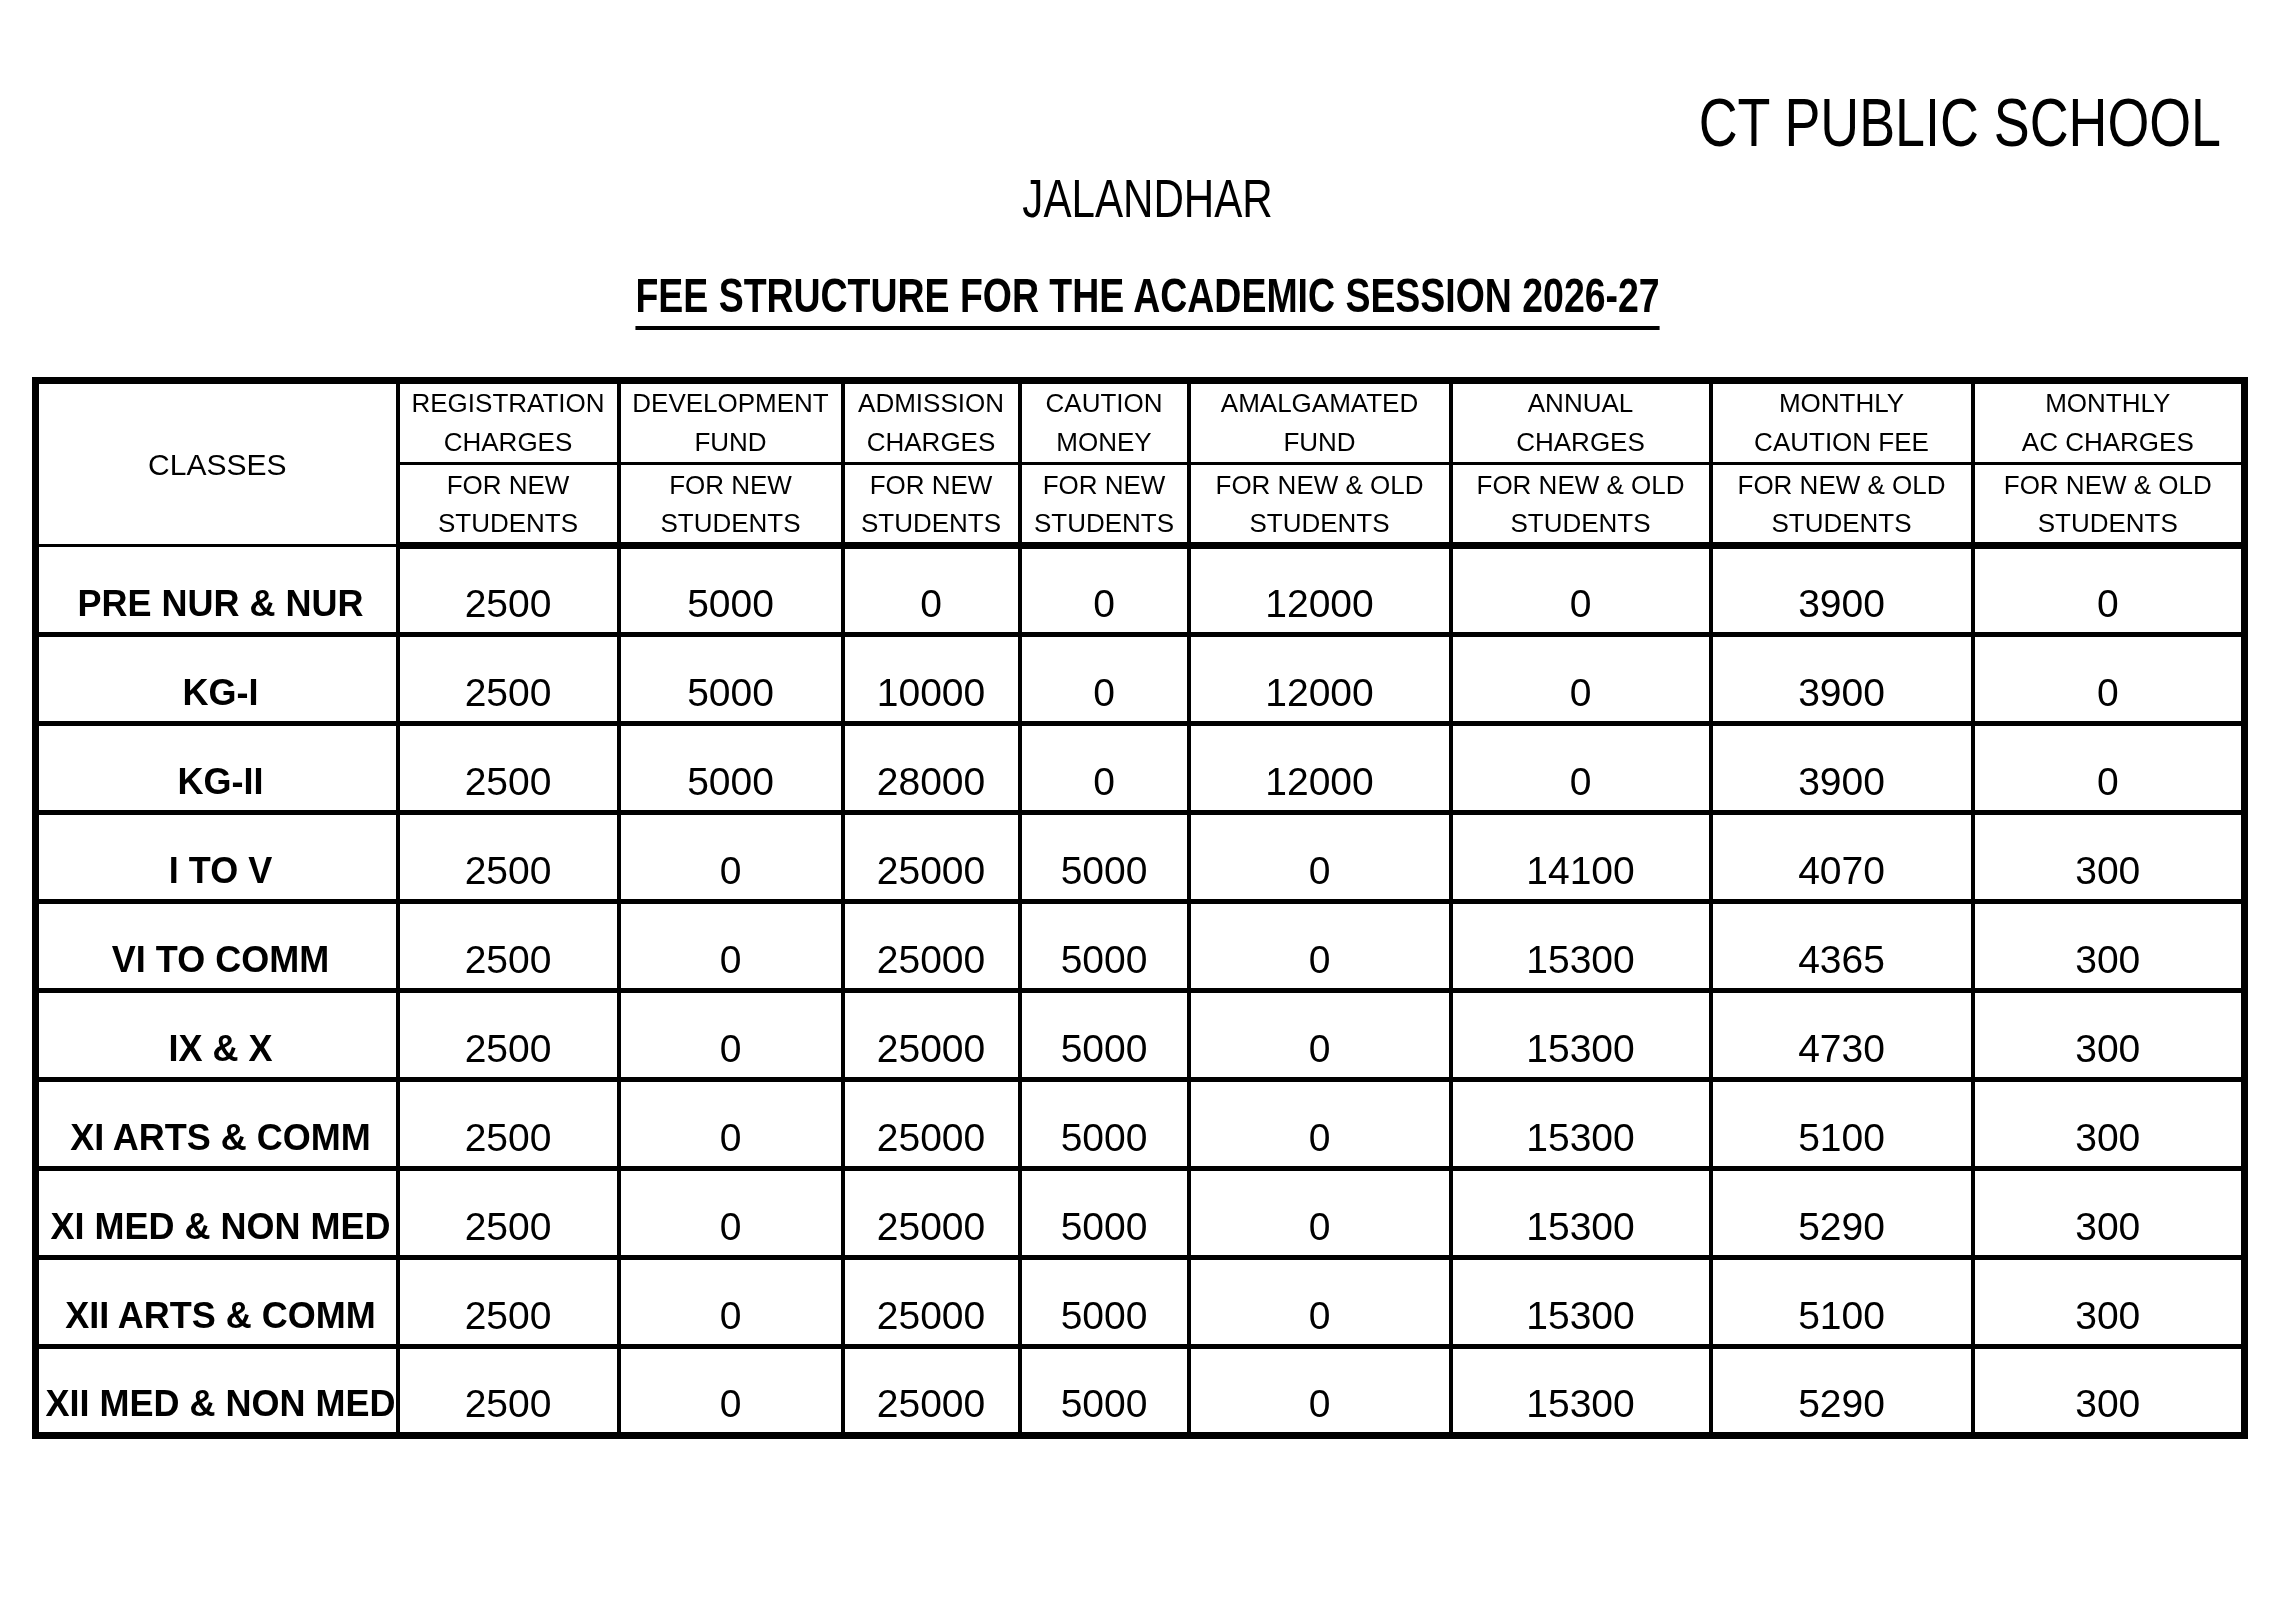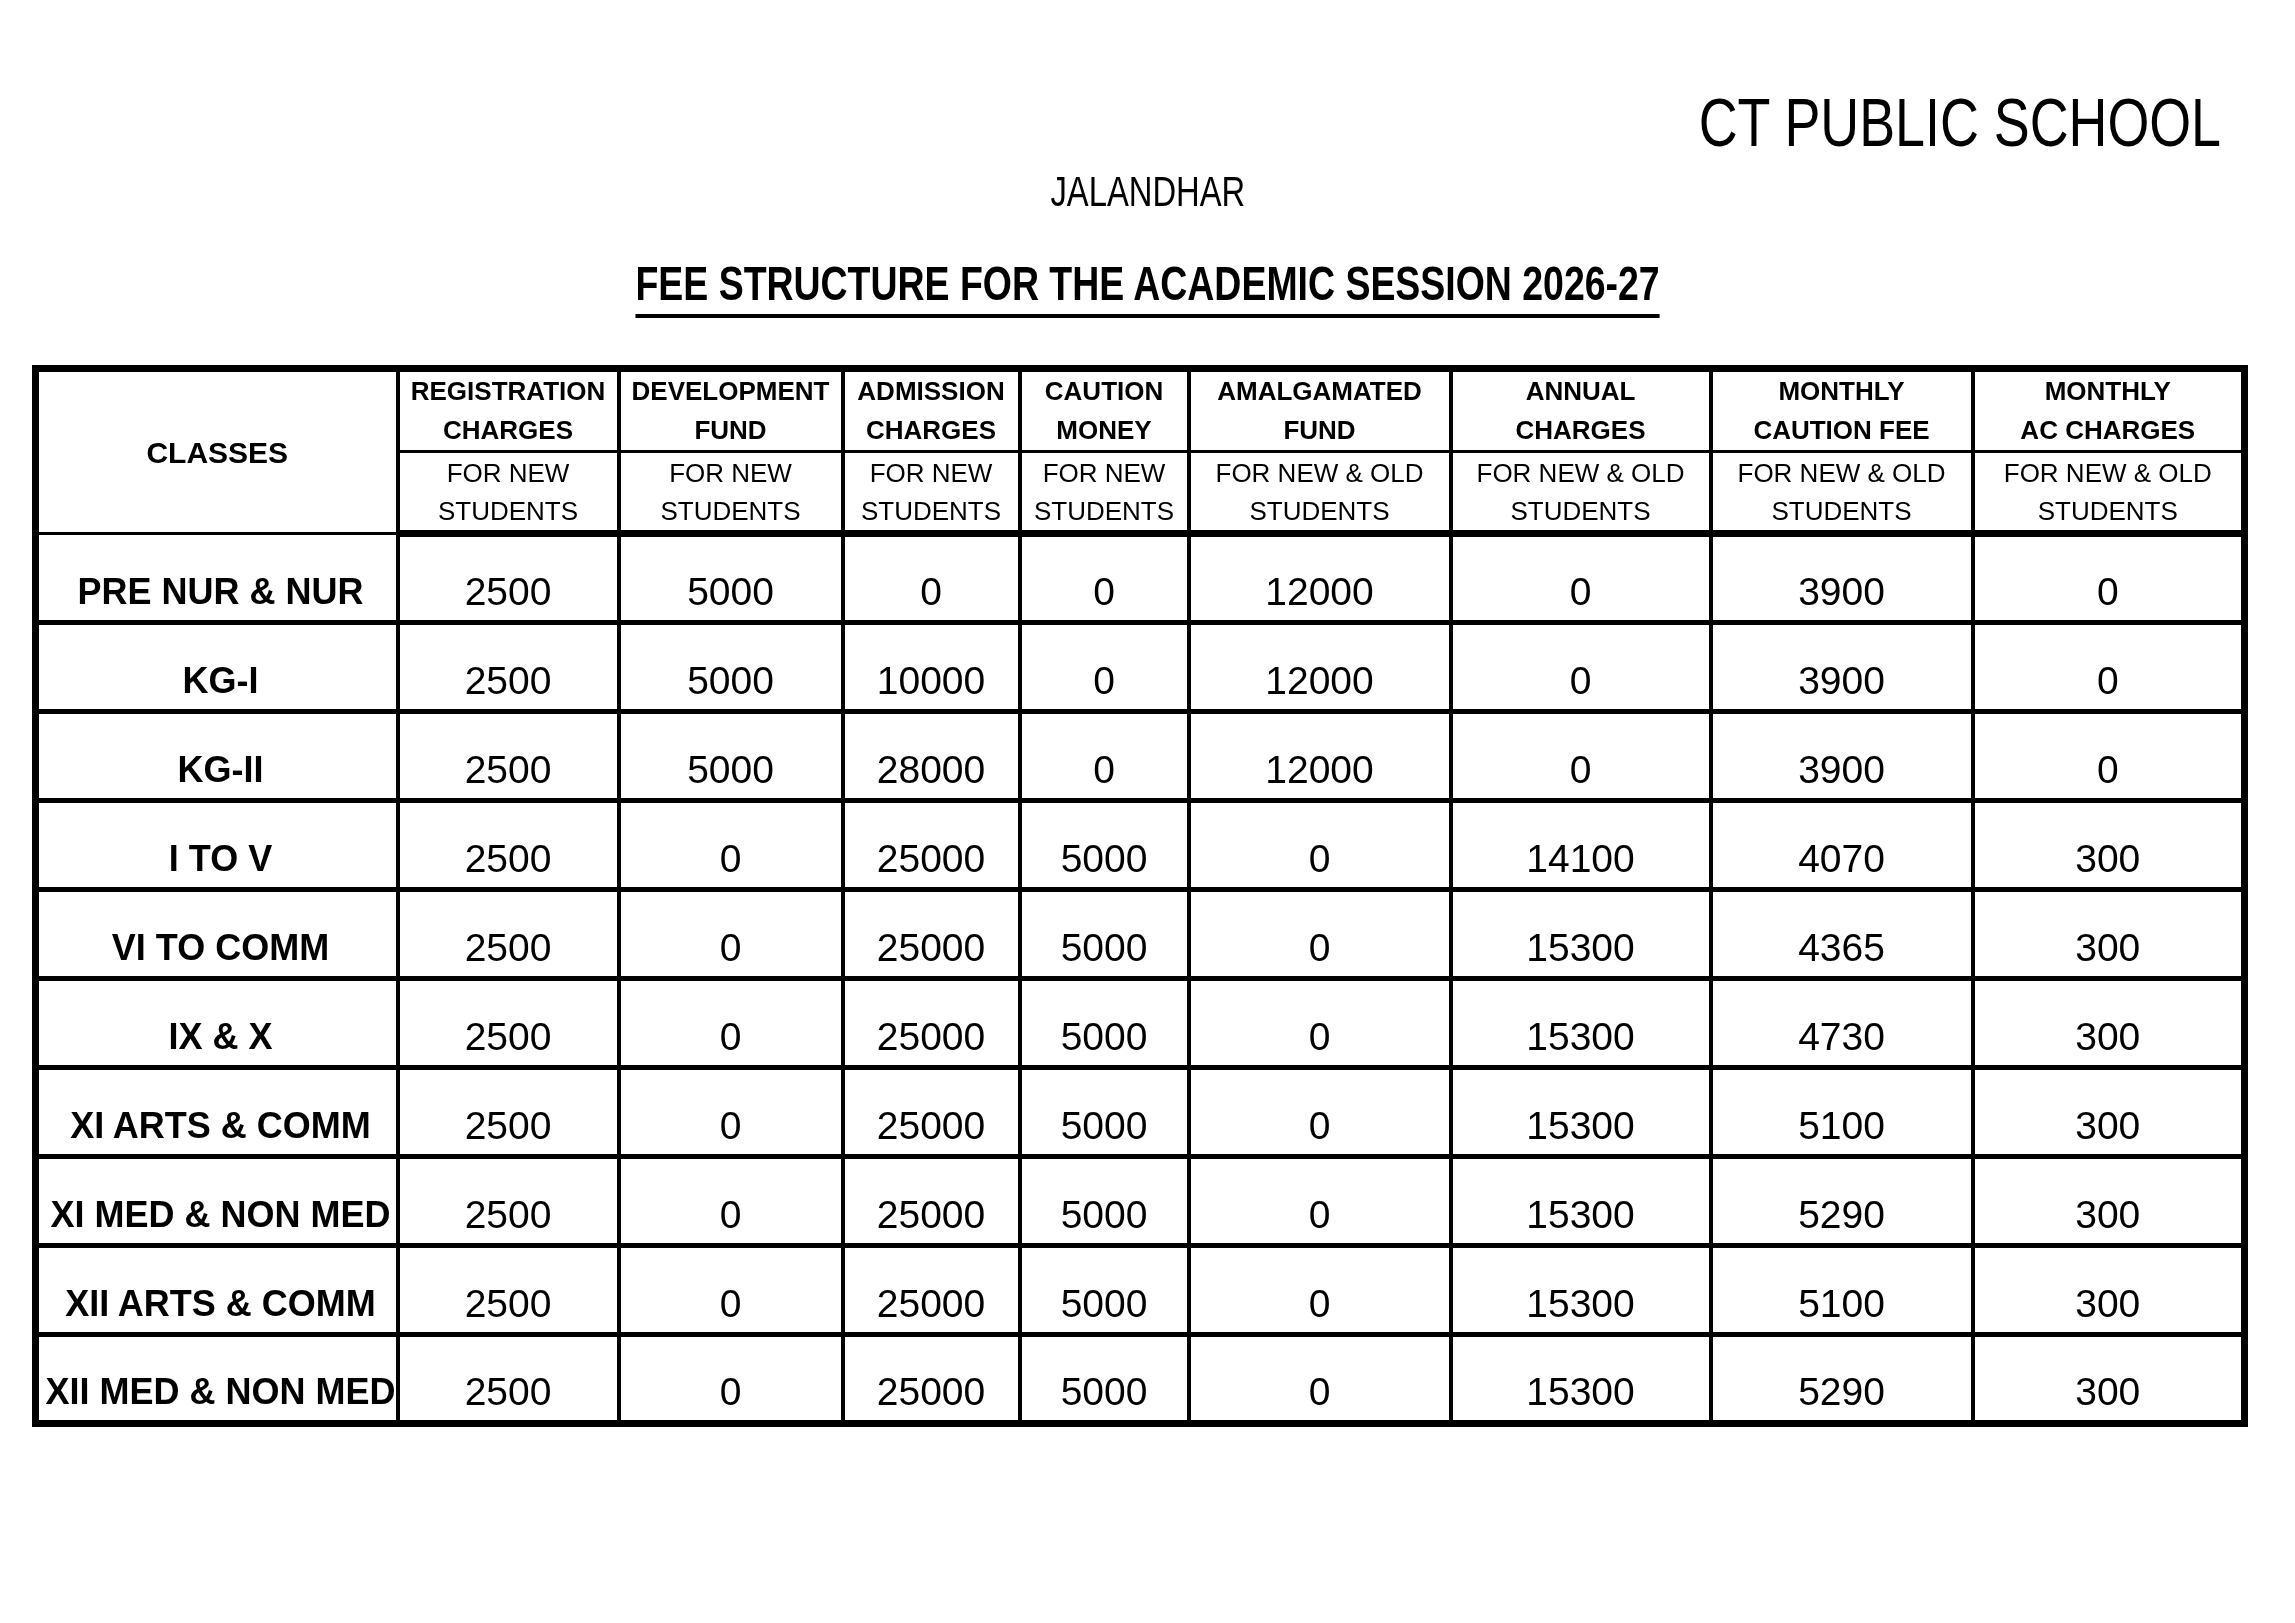--- a/index.html
+++ b/index.html
@@ -20,21 +20,21 @@
     margin-top: 88px;
     text-align: right;
     font-size: 69px;
     line-height: 1;
     font-weight: 400;
     white-space: nowrap;
   }
   .doc-subtitle {
     margin-top: 14.4px;
     text-align: center;
-    font-size: 42px;
+    font-size: 54px;
     line-height: 1;
     font-weight: 400;
     white-space: nowrap;
   }
   .doc-heading {
     margin-top: 47px;
     text-align: center;
     font-size: 48px;
     line-height: 1;
     font-weight: 700;
@@ -65,21 +65,21 @@
     overflow: hidden;
   }
   
   .fee-table thead tr.h-top { height: 73px; }
   .fee-table thead tr.h-sub { height: 82px; }
   .fee-table thead th {
     text-align: center;
     vertical-align: middle;
     font-size: 26px;
   }
-  .fee-table thead tr.h-top th { font-weight: 700; line-height: 39px; border-bottom: 3.9px solid #000; margin-left: 30px; }
+  .fee-table thead tr.h-top th { font-weight: 400; line-height: 39px; border-bottom: 3.9px solid #000; margin-left: 30px; }
   .fee-table thead tr.h-sub th { font-weight: 400; line-height: 38px; border-bottom: 7.9px solid #000; margin-top: 28px; }
   .fee-table th.classes-cell {
     font-weight: 700;
     font-size: 30px;
     vertical-align: middle;
     text-align: center;
     border-bottom: 7.9px solid #000;
   }
   
   .fee-table tbody tr { height: 89px; }

